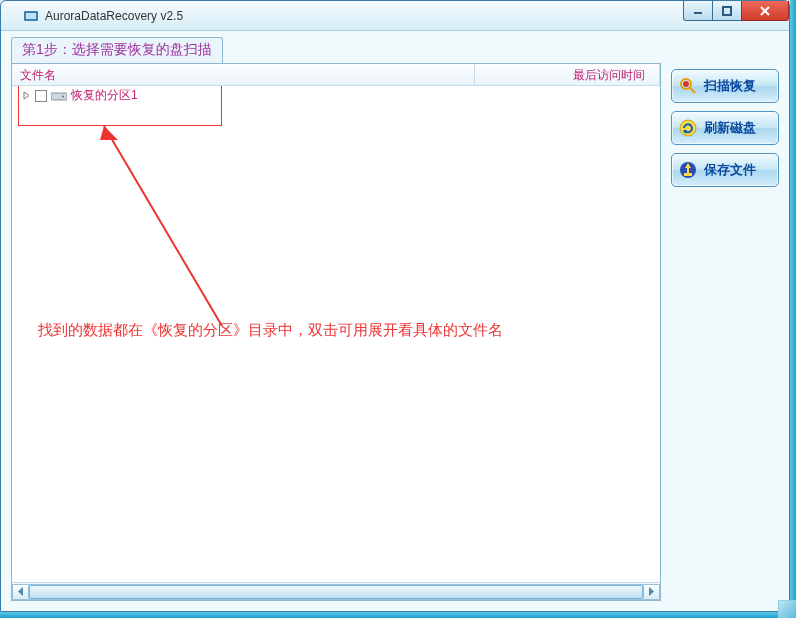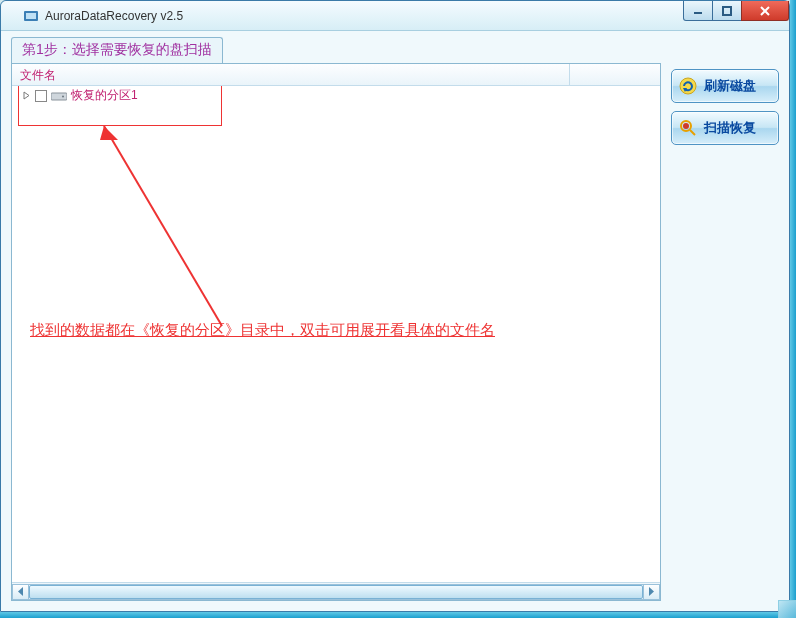--- a/index.html
+++ b/index.html
@@ -158,20 +158,21 @@
       <div class="tab">第1步：选择需要恢复的盘扫描</div>
     </div>
 
     <div class="main">
 
       <div class="tree-wrap">
 
         <div class="tree-header">
           <div class="th name">文件名</div>
           <div class="th size">文件大小</div>
+          <div class="th time">最后访问时间</div>
         </div>
 
         <div class="tree-body">
           <div class="tree-row">
             <span class="expander">
               <svg width="9" height="9">
                   <path d="M2 1 L7 4.5 L2 8 Z" fill="#fff" stroke="#7a7a7a"></path>
                 </svg>
             </span>
             <span class="cb"></span>
@@ -182,60 +183,70 @@
                 </svg>
             </span>
             <span class="row-label">恢复的分区1</span>
           </div>
 
           <div class="anno-box" style="left:6px; top:-1px; width:204px; height:41px;"></div>
           <svg class="anno-svg" style="left:60px; top:30px;" width="160" height="220">
             <line x1="32" y1="10" x2="150" y2="210" stroke="#e33" stroke-width="2"></line>
             <polygon points="32,10 46,24 28,24" fill="#e33"></polygon>
           </svg>
-          <div class="anno-text" style="left:18px; top:235px;text-decoration:underline;">找到的数据都在《恢复的分区》目录中，双击可用展开看具体的文件名</div>
+          <div class="anno-text" style="left:26px; top:235px;">找到的数据都在《恢复的分区》目录中，双击可用展开看具体的文件名</div>
         </div>
 
         <div class="hscroll">
           <div class="arrow">
             <svg width="7" height="9">
                 <path d="M6 0 L1 4.5 L6 9 Z" fill="#4e88af"></path>
               </svg>
           </div>
           <div class="track">
             <div class="thumb"></div>
           </div>
           <div class="arrow">
             <svg width="7" height="9">
                 <path d="M1 0 L6 4.5 L1 9 Z" fill="#4e88af"></path>
               </svg>
           </div>
         </div>
       </div>
 
       <div class="sidebar">
+        <div class="side-btn">
+          <span class="ico">
+            <svg width="20" height="20">
+                <circle cx="8" cy="8" r="5" fill="none" stroke="#e8a000" stroke-width="2"></circle>
+                <line x1="12" y1="12" x2="17" y2="17" stroke="#e8a000" stroke-width="2"></line>
+                <circle cx="8" cy="8" r="3" fill="#cf3b2b"></circle>
+              </svg>
+          </span>
+          <span>扫描恢复</span>
+        </div>
         <div class="side-btn">
           <span class="ico">
             <svg width="20" height="20">
                 <circle cx="10" cy="10" r="8" fill="#f5d94a" stroke="#caa520"></circle>
                 <path d="M6 10 a4 4 0 1 1 1 3" fill="none" stroke="#1060b0" stroke-width="2"></path>
                 <polygon points="5,12 9,12 7,16" fill="#1060b0"></polygon>
               </svg>
           </span>
           <span>刷新磁盘</span>
         </div>
         <div class="side-btn">
           <span class="ico">
             <svg width="20" height="20">
-                <circle cx="8" cy="8" r="5" fill="none" stroke="#e8a000" stroke-width="2"></circle>
-                <line x1="12" y1="12" x2="17" y2="17" stroke="#e8a000" stroke-width="2"></line>
-                <circle cx="8" cy="8" r="3" fill="#cf3b2b"></circle>
+                <circle cx="10" cy="10" r="8" fill="#2a4fb0"></circle>
+                <polygon points="10,3 13,8 11,8 11,13 9,13 9,8 7,8" fill="#ffd94a"></polygon>
+                <rect x="6" y="13" width="8" height="3" fill="#ffd94a"></rect>
               </svg>
           </span>
-          <span>扫描恢复</span>
+          <span>保存文件</span>
         </div>
       </div>
 
     </div>
   </div>
 </div>
 
 <div class="edge-right"></div>
 <div class="edge-bottom"></div>
 <div class="edge-br"></div>

